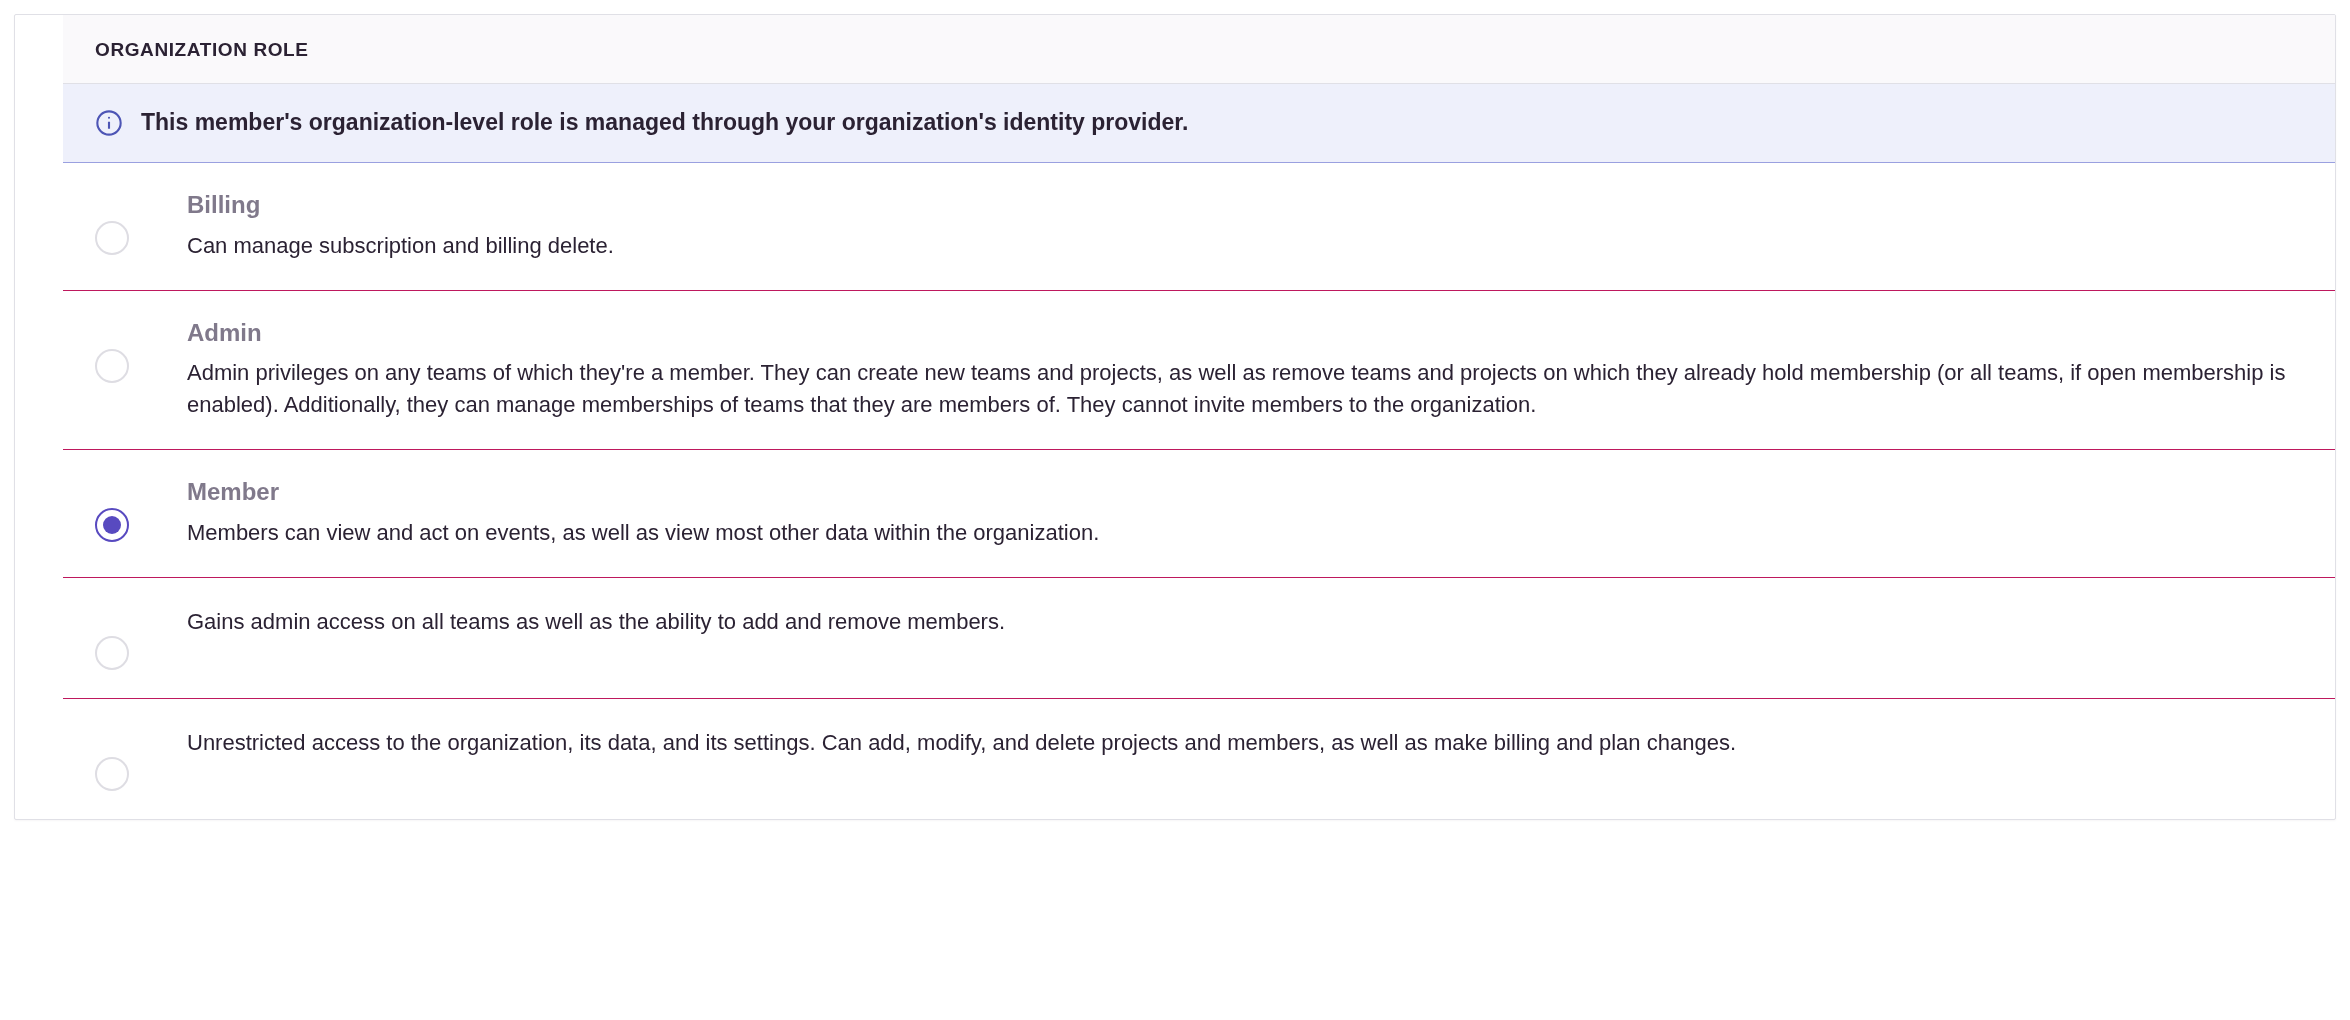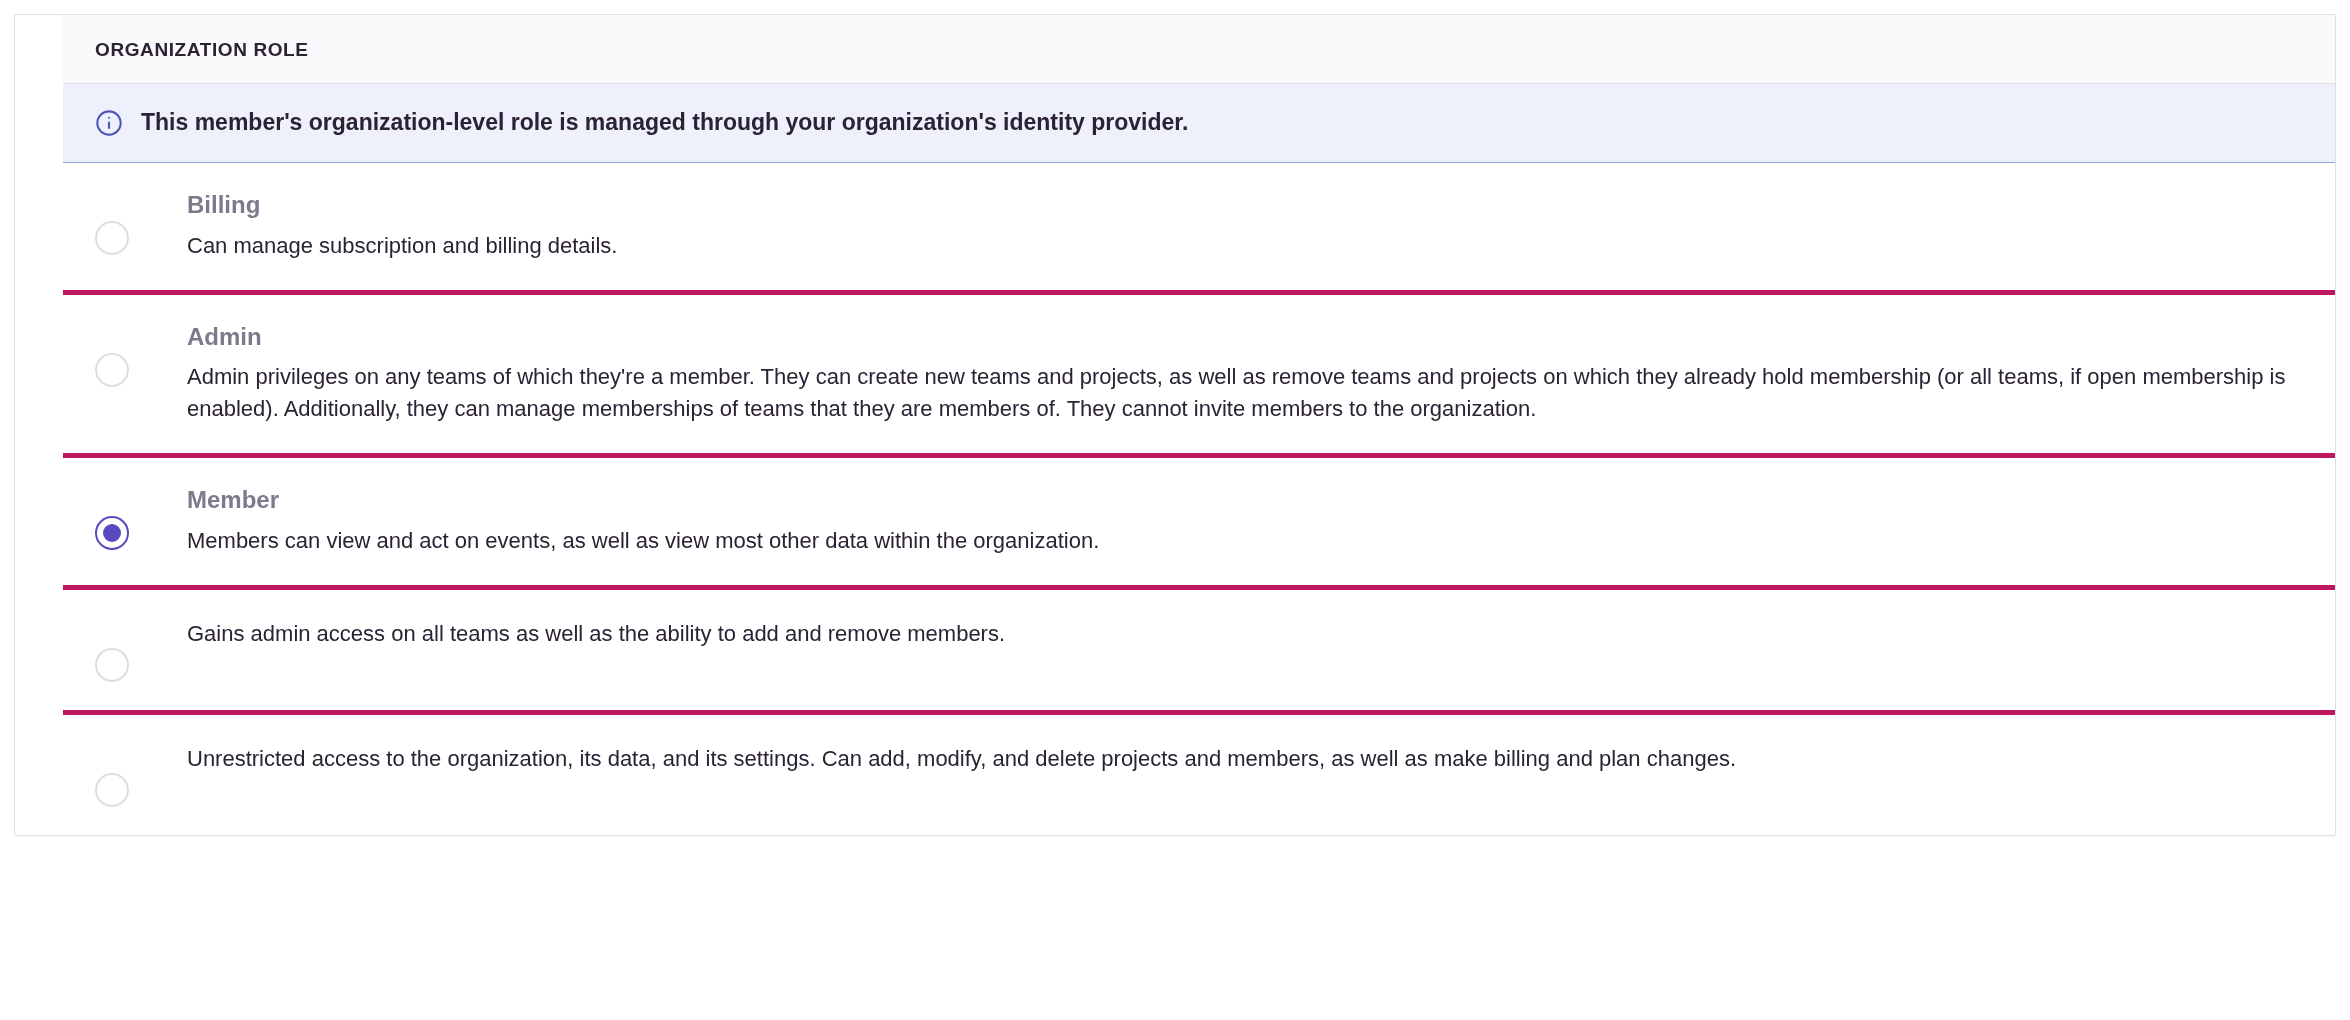--- a/index.html
+++ b/index.html
@@ -53,21 +53,21 @@
   .alert-text {
     font-size: 23px;
     color: #2b2233;
     line-height: 1.3;
   }
   .role-row {
     display: flex;
     align-items: flex-start;
     gap: 0;
     padding: 28px 32px 28px 32px;
-    border-bottom: 5px solid #be185d;
+    border-bottom: 1px solid #be185d;
   }
   .role-row:last-child {
     border-bottom: none;
   }
   .radio-wrap {
     flex: 0 0 auto;
     width: 92px;
     display: flex;
     align-items: flex-start;
     justify-content: flex-start;
@@ -136,21 +136,21 @@
     </span>
     <span class="alert-text">This member's organization-level role is managed through your organization's identity provider.</span>
   </div>
 
   <div class="role-row">
     <div class="radio-wrap">
       <span class="radio"></span>
     </div>
     <div class="role-body">
       <div class="role-title">Billing</div>
-      <div class="role-desc">Can manage subscription and billing details.</div>
+      <div class="role-desc">Can manage subscription and billing delete.</div>
     </div>
   </div>
 
   <div class="role-row">
     <div class="radio-wrap">
       <span class="radio"></span>
     </div>
     <div class="role-body">
       <div class="role-title">Admin</div>
       <div class="role-desc">Admin privileges on any teams of which they're a member. They can create new teams and projects, as well as remove teams and projects on which they already hold membership (or all teams, if open membership is enabled). Additionally, they can manage memberships of teams that they are members of. They cannot invite members to the organization.</div>

